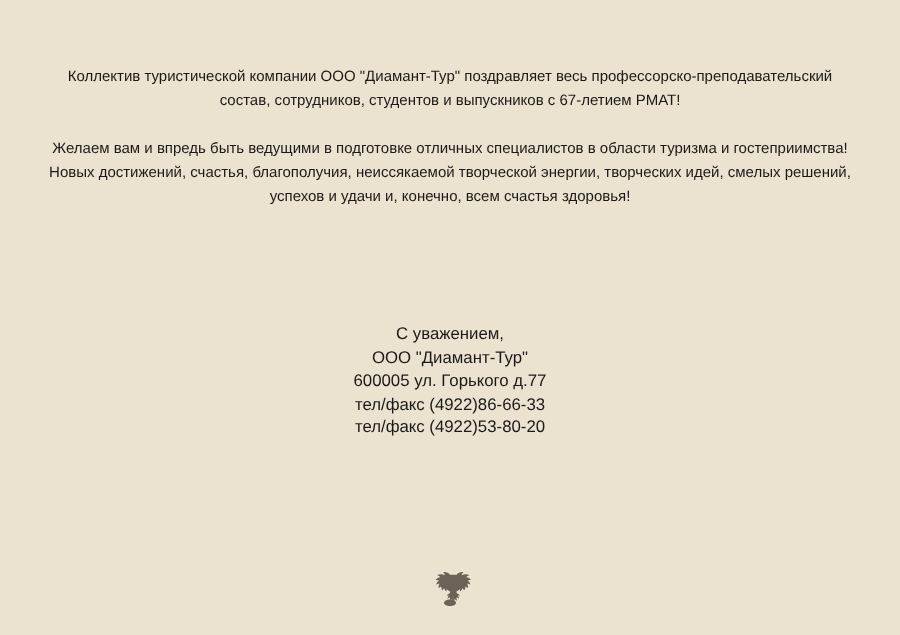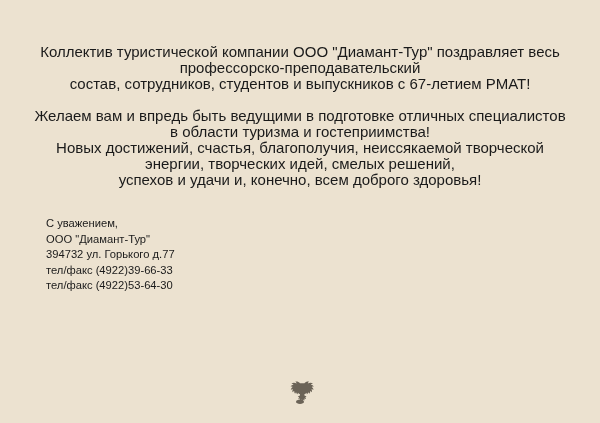--- a/index.html
+++ b/index.html
@@ -20,35 +20,35 @@
     height: 423px;
     box-sizing: border-box;
     background: #ece2d0;
   }
   .greeting-block {
     position: absolute;
     left: 30px;
     top: 44px;
     width: 540px;
     text-align: center;
-    font-size: 15px;
+    font-size: 10px;
     line-height: 16px;
   }
   .greeting-block p {
     margin: 0;
   }
   .para-gap {
     height: 16px;
   }
   .signature-block {
     position: absolute;
-    left: 46px;
+    left: 30px;
     top: 216px;
     width: 540px;
-    text-align: left;
+    text-align: center;
     font-size: 11.2px;
     line-height: 15.5px;
   }
   .signature-block div {
     white-space: nowrap;
   }
   .emblem {
     position: absolute;
     left: 0;
     top: 380px;
@@ -67,30 +67,30 @@
 
   <div class="greeting-block">
     <p>
       <span>Коллектив туристической компании ООО "Диамант-Тур" поздравляет весь профессорско-преподавательский</span><br>
       <span>состав, сотрудников, студентов и выпускников с 67-летием РМАТ!</span>
     </p>
     <div class="para-gap"></div>
     <p>
       <span>Желаем вам и впредь быть ведущими в подготовке отличных специалистов в области туризма и гостеприимства!</span><br>
       <span>Новых достижений, счастья, благополучия, неиссякаемой творческой энергии, творческих идей, смелых решений,</span><br>
-      <span>успехов и удачи и, конечно, всем доброго здоровья!</span>
+      <span>успехов и удачи и, конечно, всем счастья здоровья!</span>
     </p>
   </div>
 
   <div class="signature-block">
     <div>С уважением,</div>
     <div>ООО "Диамант-Тур"</div>
-    <div>394732 ул. Горького д.77</div>
-    <div>тел/факс (4922)39-66-33</div>
-    <div>тел/факс (4922)53-64-30</div>
+    <div>600005 ул. Горького д.77</div>
+    <div>тел/факс (4922)86-66-33</div>
+    <div>тел/факс (4922)53-80-20</div>
   </div>
 
   <div class="emblem">
     <span>
       <svg width="28" height="26" viewBox="0 0 28 26" xmlns="http://www.w3.org/2000/svg">
         <g fill="#6b6357">
           <path d="M14 3.2c-1.1-1.4-2.9-2.1-4.6-1.7.7.5 1.1 1.2 1.2 2-1.6-.9-3.6-.9-5.2 0 .9.1 1.7.6 2.2 1.3-1.3.1-2.5.8-3.2 1.9.8-.2 1.6-.1 2.3.3-1 .6-1.7 1.6-1.9 2.8.6-.5 1.4-.7 2.2-.6-.6.9-.8 2-.5 3 .4-.6 1-1 1.7-1.2-.1 1 .2 2 .9 2.7.1-.6.5-1.2 1-1.5.2.9.8 1.7 1.6 2.1-.1-.5 0-1.1.3-1.5.5.7 1.2 1.2 2 1.4v1.3c-.9.2-1.7.7-2.2 1.5h1.4c-.5.6-.8 1.3-.8 2.1.5-.4 1.1-.7 1.7-.7-.3.7-.3 1.5 0 2.2.3-.6.8-1 1.4-1.2v2.2h1.4v-2.2c.6.2 1.1.6 1.4 1.2.3-.7.3-1.5 0-2.2.6 0 1.2.3 1.7.7 0-.8-.3-1.5-.8-2.1h1.4c-.5-.8-1.3-1.3-2.2-1.5v-1.3c.8-.2 1.5-.7 2-1.4.3.4.4 1 .3 1.5.8-.4 1.4-1.2 1.6-2.1.5.3.9.9 1 1.5.7-.7 1-1.7.9-2.7.7.2 1.3.6 1.7 1.2.3-1 .1-2.1-.5-3 .8-.1 1.6.1 2.2.6-.2-1.2-.9-2.2-1.9-2.8.7-.4 1.5-.5 2.3-.3-.7-1.1-1.9-1.8-3.2-1.9.5-.7 1.3-1.2 2.2-1.3-1.6-.9-3.6-.9-5.2 0 .1-.8.5-1.5 1.2-2-1.7-.4-3.5.3-4.6 1.7z"></path>
           <path d="M14 19.6c-2.2 0-4 1-4 2.2 0 1.3 1.8 2.2 4 2.2s4-.9 4-2.2c0-1.2-1.8-2.2-4-2.2z"></path>
         </g>
       </svg>

